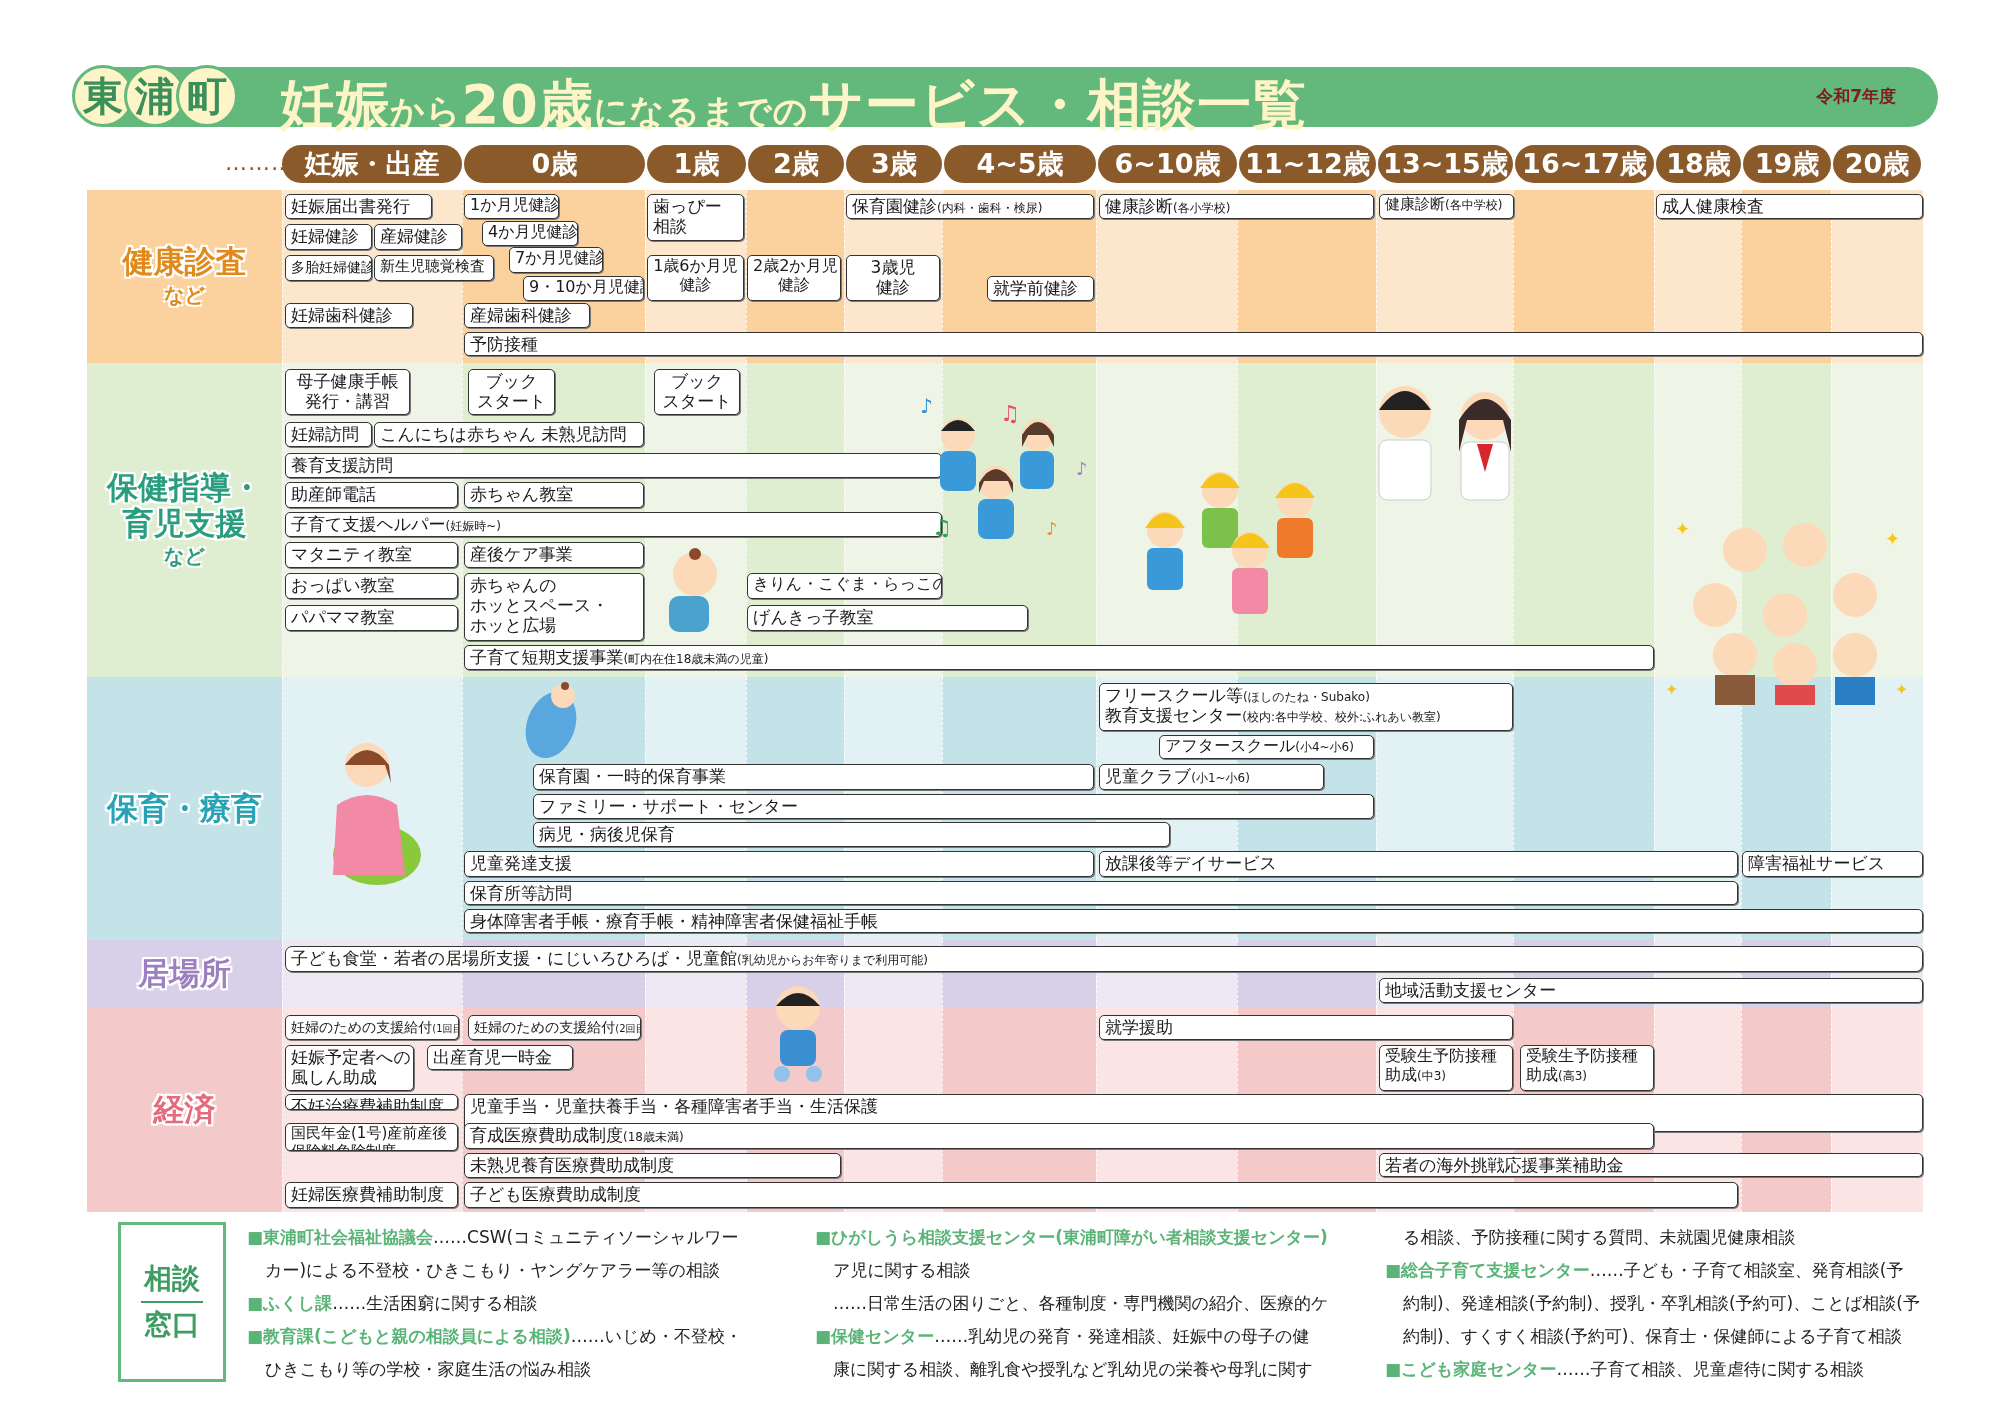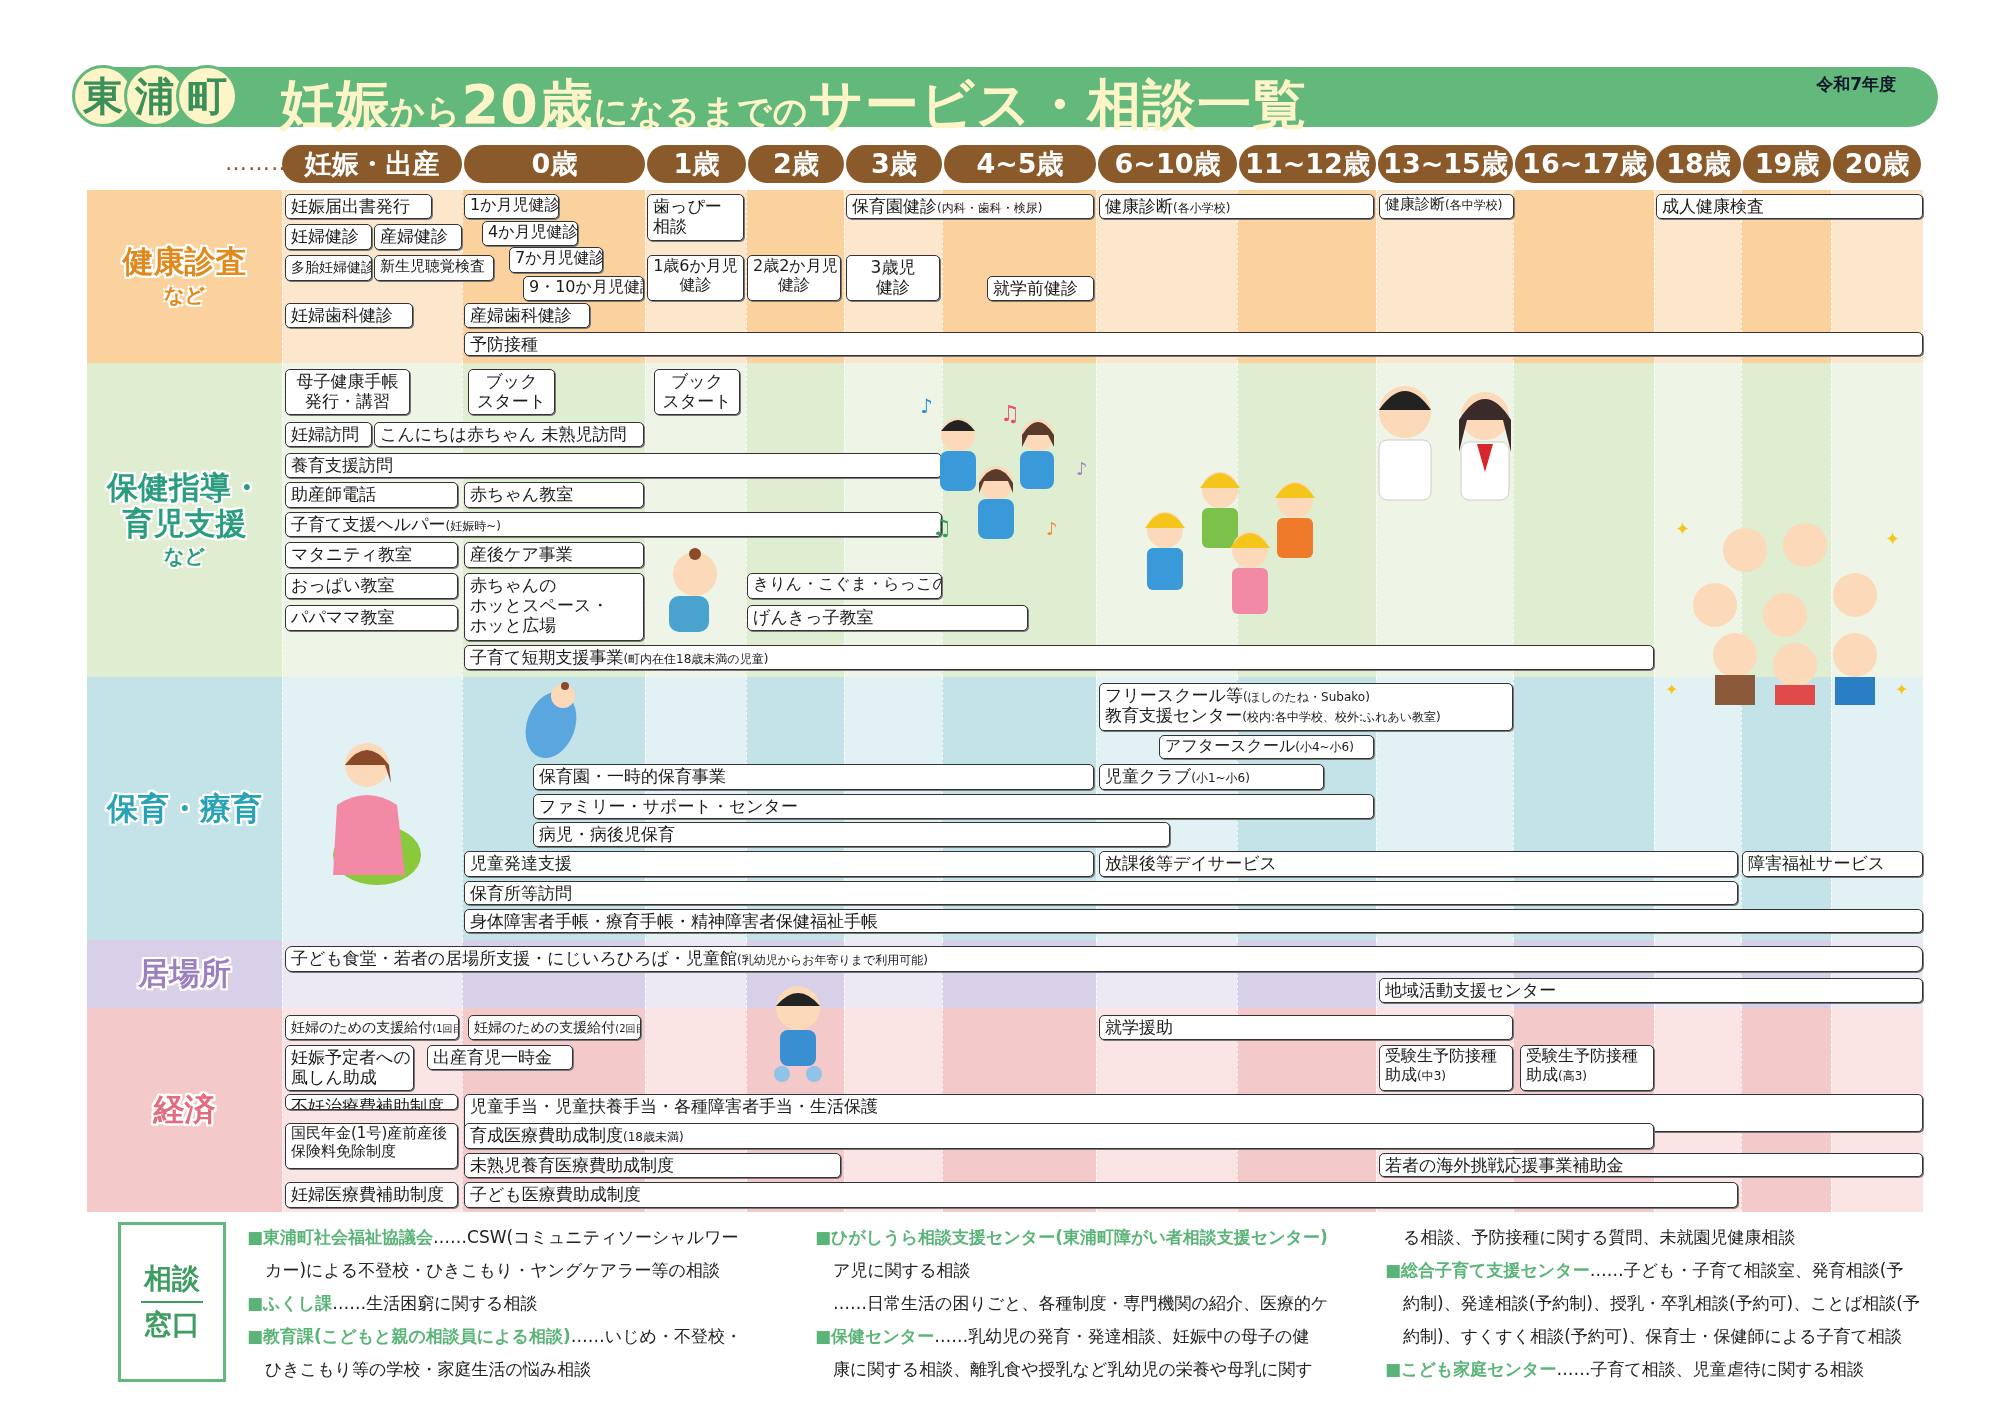--- a/index.html
+++ b/index.html
@@ -8,21 +8,21 @@
   .abs { position:absolute; box-sizing:border-box; }
 
   
   .title-bar { left:80px; top:67px; width:1858px; height:60px; background:#63b87b; border-radius:30px; }
   .town-badge { position:absolute; top:-2px; width:62px; height:62px; border-radius:50%; background:#fdf4c7;
                 border:3px solid #63b87b; box-sizing:border-box; display:flex; align-items:center; justify-content:center;
                 font-weight:bold; font-size:40px; color:#3b8f59; }
   .title-text { position:absolute; left:200px; top:2px; font-size:50px; font-weight:bold; color:#fdf4c7; white-space:nowrap; letter-spacing:1px; }
   .title-text .small { font-size:34px; }
   .title-text .big { font-size:54px; }
-  .fiscal-year { position:absolute; right:42px; top:6px; font-size:17px; font-weight:bold; color:#0f172a; }
+  .fiscal-year { position:absolute; right:42px; top:18px; font-size:17px; font-weight:bold; color:#7f1d1d; }
 
   
   .age-dots { left:225px; top:150px; font-size:22px; color:#8b5a2b; letter-spacing:1px; }
   .age-pill { top:145px; height:38px; background:#8b5a2b; border-radius:19px; color:#fff; font-size:27px; font-weight:bold;
               display:flex; align-items:center; justify-content:center; white-space:nowrap; }
 
   
   .stripe { position:absolute; }
   .sec-label { display:flex; flex-direction:column; align-items:center; justify-content:center; font-weight:bold; text-align:center; }
   .sec-label .main { font-size:31px; line-height:1.15;
@@ -282,21 +282,21 @@
 <div class="box" style="left:1379px;top:1045px;width:134px;height:46px;font-size:16px;">
   <div>受験生予防接種</div>
   <div><span>助成</span><span class="note">(中3)</span></div>
 </div>
 <div class="box" style="left:1520px;top:1045px;width:134px;height:46px;font-size:16px;">
   <div>受験生予防接種</div>
   <div><span>助成</span><span class="note">(高3)</span></div>
 </div>
 <div class="box" style="left:285px;top:1094px;width:173px;height:16px;">不妊治療費補助制度</div>
 <div class="box" style="left:464px;top:1094px;width:1459px;height:38px;">児童手当・児童扶養手当・各種障害者手当・生活保護</div>
-<div class="box" style="left:285px;top:1123px;width:173px;height:46px;font-size:15px;">
+<div class="box" style="left:285px;top:1123px;width:173px;height:28px;font-size:15px;">
   <div>国民年金(1号)産前産後</div>
   <div>保険料免除制度</div>
 </div>
 <div class="box" style="left:464px;top:1123px;width:1190px;height:26px;">
   <span>育成医療費助成制度</span><span class="note">(18歳未満)</span>
 </div>
 <div class="box" style="left:464px;top:1153px;width:377px;height:25px;">未熟児養育医療費助成制度</div>
 <div class="box" style="left:1379px;top:1153px;width:544px;height:24px;">若者の海外挑戦応援事業補助金</div>
 <div class="box" style="left:285px;top:1182px;width:173px;height:26px;">妊婦医療費補助制度</div>
 <div class="box" style="left:464px;top:1182px;width:1274px;height:26px;">子ども医療費助成制度</div>

